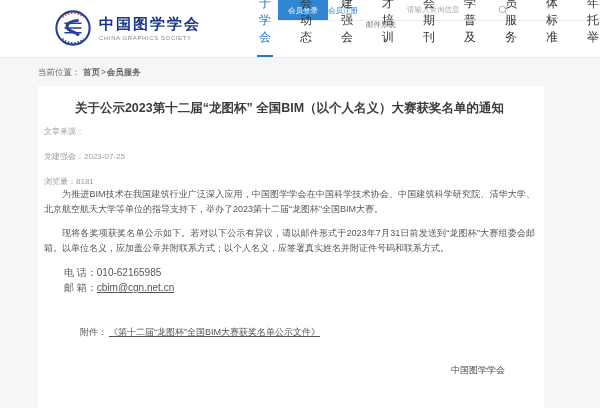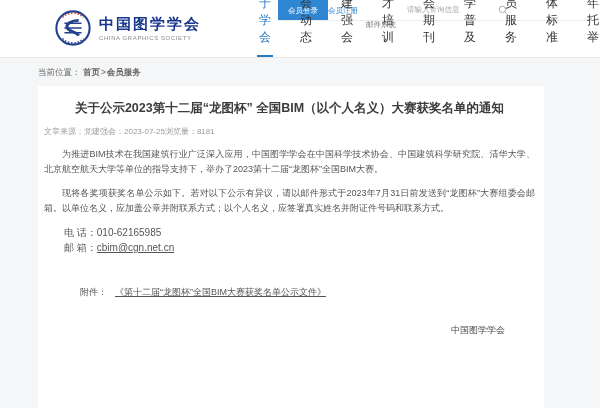--- a/index.html
+++ b/index.html
@@ -51,32 +51,32 @@
   
   .card {
     position: absolute; left: 38px; width: 506px; top: 86px; bottom: 0;
     background: #ffffff; padding: 12px 9px 0 6px;
   }
   .title {
     font-size: 12.5px; font-weight: bold; color: #3c3c3c;
     text-align: center; line-height: 16px; margin-top: 2px;
   }
   .meta {
-    display: flex; gap: 0;
-    font-size: 8px; color: #9b9b9b; margin-top: 10px;
+    display: flex; justify-content: center; gap: 14px;
+    font-size: 8px; color: #9b9b9b; margin-top: 10px; flex-direction: column;
   }
   .para {
     font-size: 9px; color: #565656; line-height: 15px;
     text-indent: 2em; text-align: justify; margin-bottom: 9px;
   }
-  .para.first { margin-top: 10px; }
+  .para.first { }
   .contact { font-size: 10px; color: #565656; line-height: 15px; text-indent: 2em; }
   .link { color: #555; text-decoration: underline; cursor: pointer; }
   .attach { font-size: 9px; color: #565656; margin-top: 30px; line-height: 15px; }
-  .attach .att-label { margin-right: 8px; padding-left: 36px; }
+  .attach .att-label { margin-right: 2px; padding-left: 36px; }
   .signoff {
     margin-top: 20px; font-size: 9px; color: #4a4a4a;
     text-align: right; padding-right: 30px; line-height: 20px;
   }
 </style>
 </head>
 <body>
 
 <div class="page">
 

